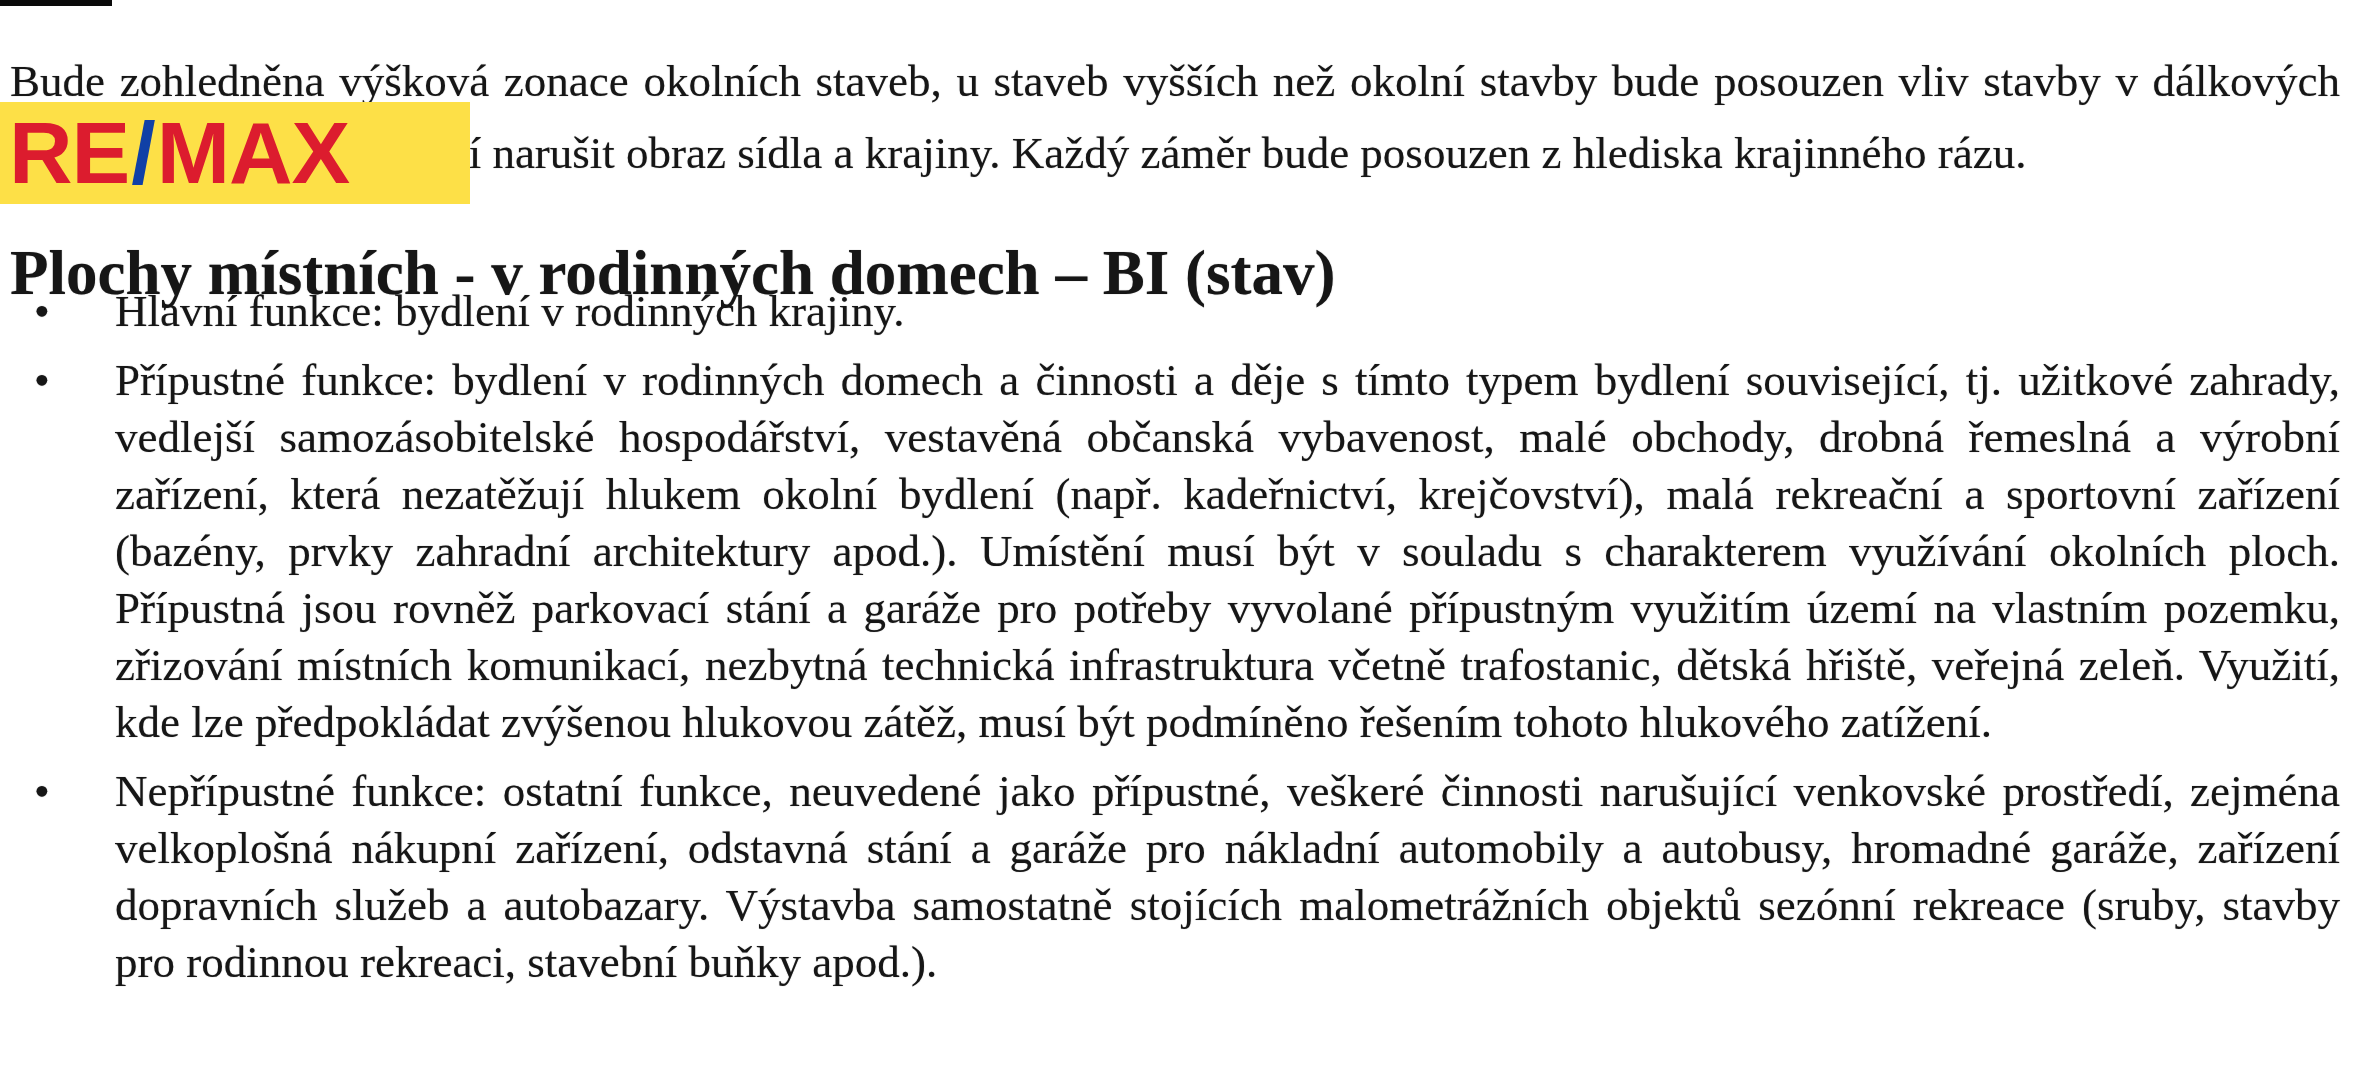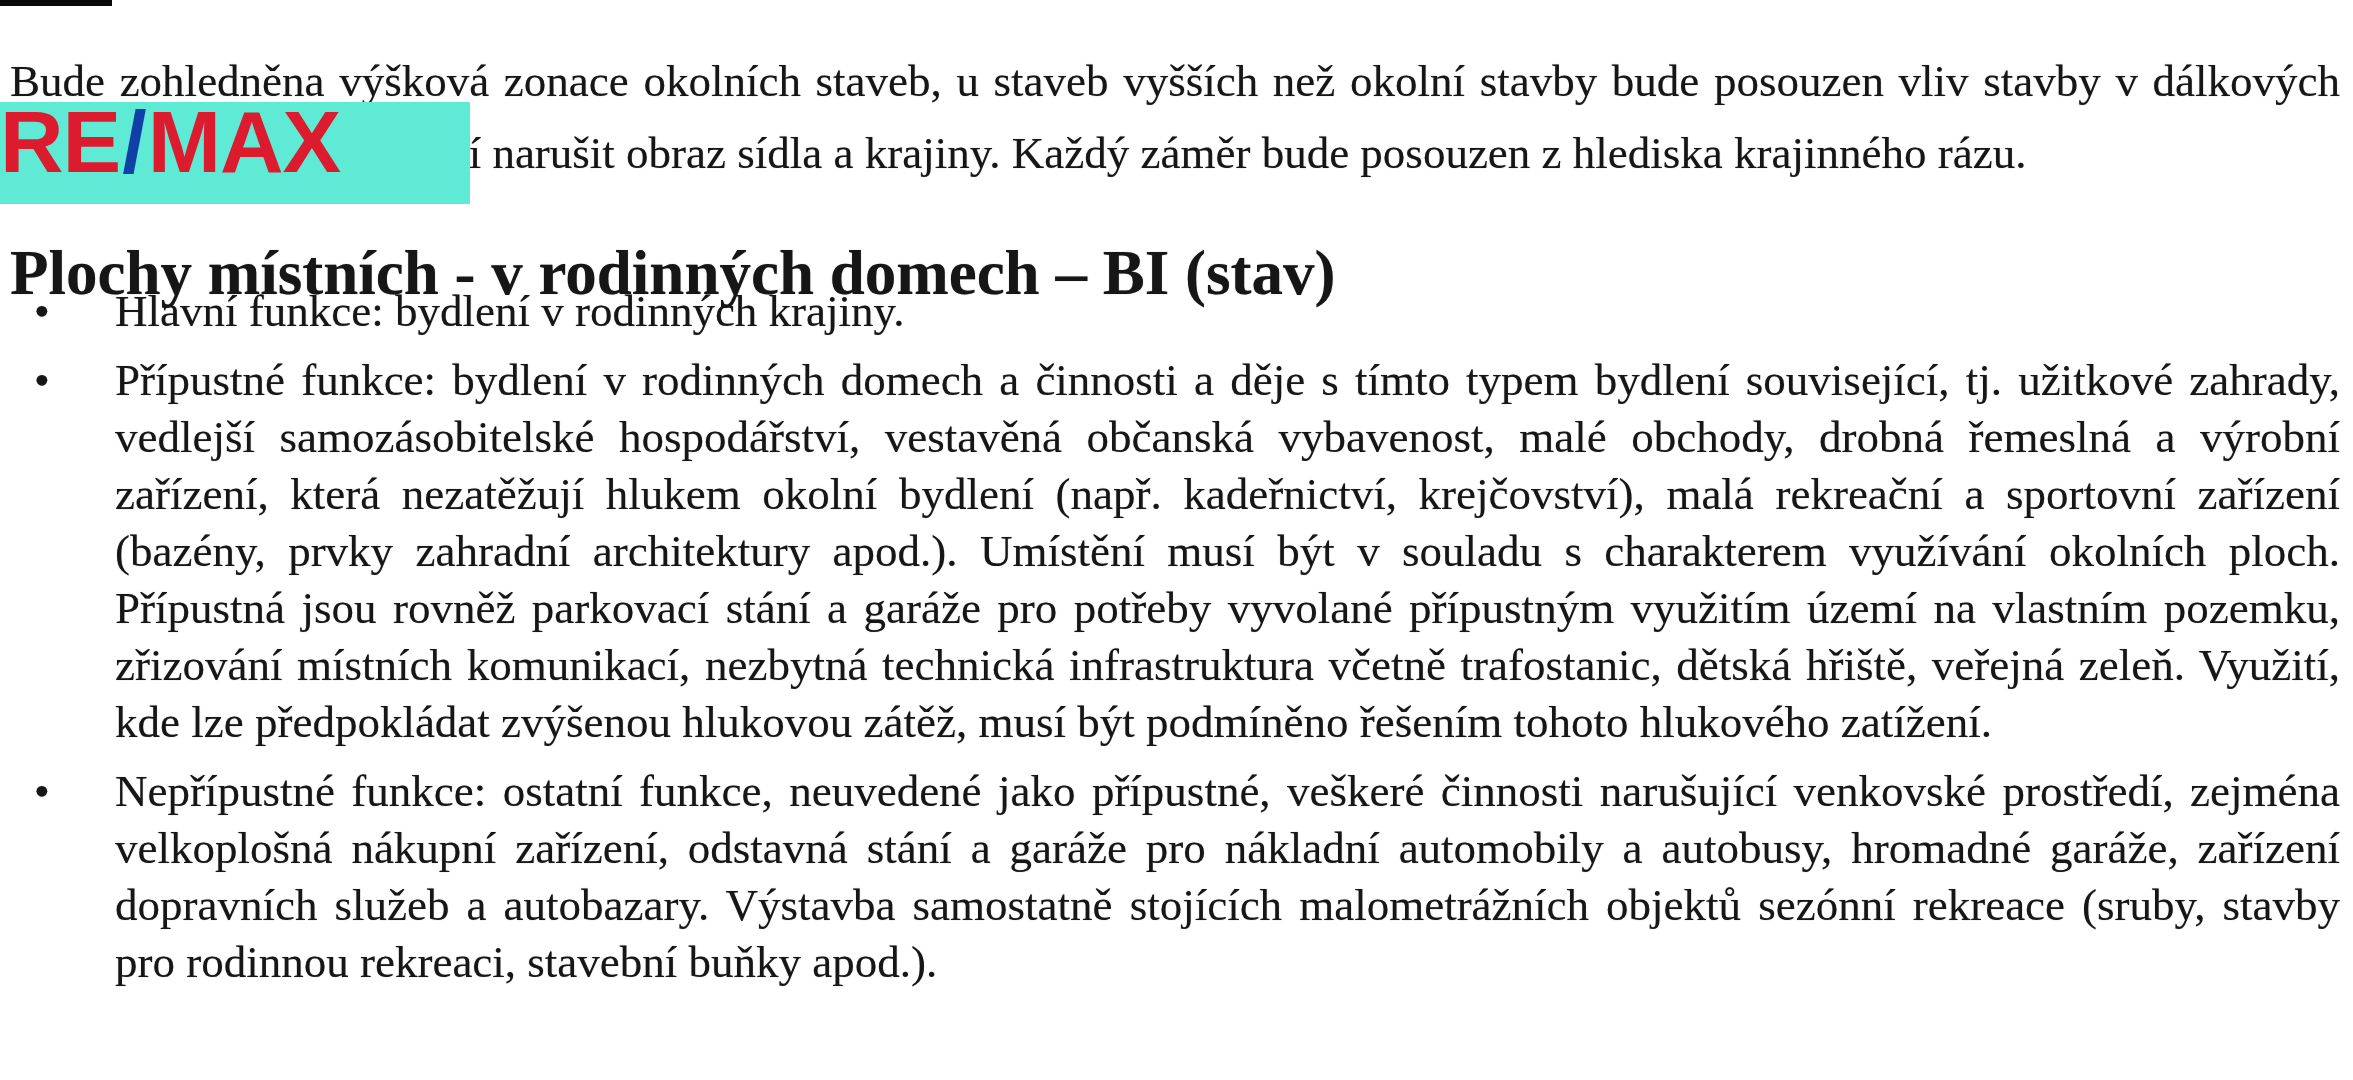--- a/index.html
+++ b/index.html
@@ -31,25 +31,25 @@
     line-height: 72px;
     text-align: justify;
     hyphens: none;
   }
 
   
   .logo-box {
     position: absolute;
     top: 102px; left: 0;
     width: 470px; height: 102px;
-    background: #5eead4;
+    background: #fde047;
     z-index: 5;
     display: flex;
-    align-items: flex-start;
-    padding-left: 0;
+    align-items: center;
+    padding-left: 9px;
     box-sizing: border-box;
   }
   .logo {
     font-family: "Liberation Sans", "DejaVu Sans", sans-serif;
     font-weight: bold;
     font-size: 88px;
     line-height: 0.92;
     letter-spacing: -1px;
     white-space: nowrap;
     text-shadow: none;

